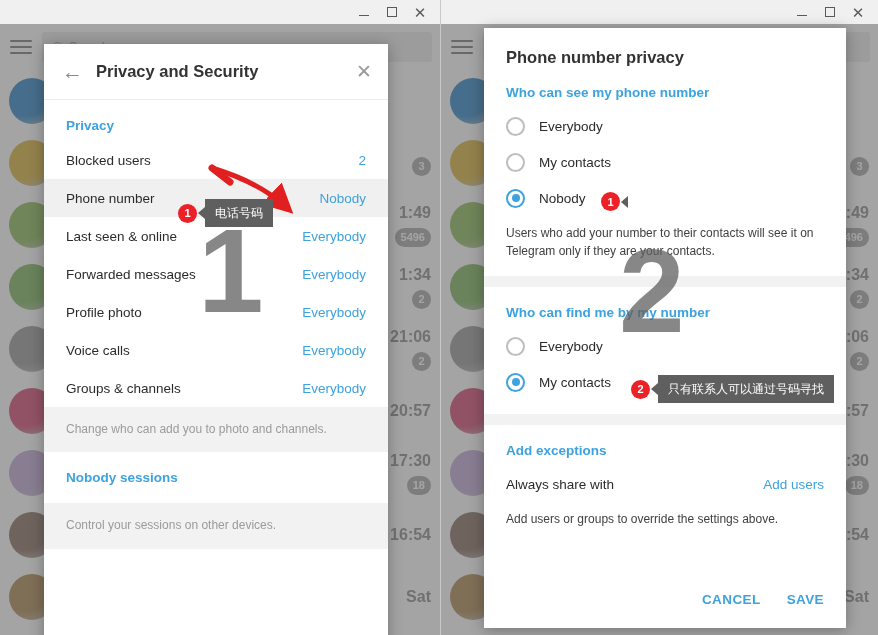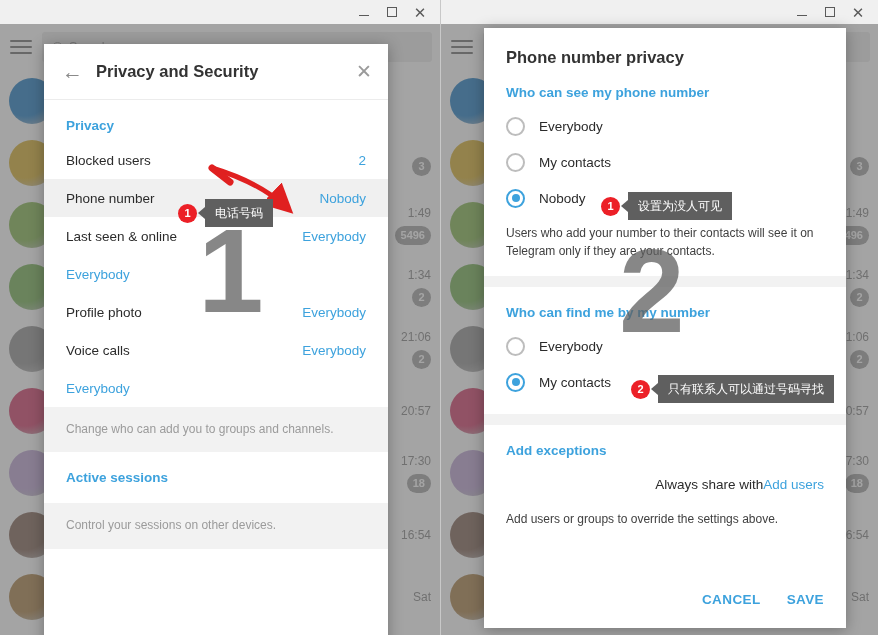--- a/index.html
+++ b/index.html
@@ -60,21 +60,21 @@
   .chatlist { position:absolute; top:46px; left:0; right:0; bottom:0; }
   .chatrow {
     height: 62px; display:flex; align-items:center; gap:9px; padding: 0 9px 0 9px;
   }
   .avatar { width: 46px; height: 46px; border-radius: 50%; flex: 0 0 46px; overflow:hidden; position:relative; }
   .av-inner { position:absolute; inset:0; }
   .chatmid { flex:1; min-width:0; display:flex; flex-direction:column; gap:4px; }
   .chatname { font-size:12.5px; color:#222; white-space:nowrap; overflow:hidden; text-overflow:ellipsis; }
   .chatmsg  { font-size:11.5px; color:#808080; white-space:nowrap; overflow:hidden; text-overflow:ellipsis; }
   .chatright { flex:0 0 auto; display:flex; flex-direction:column; align-items:flex-end; gap:6px; width:46px; }
-  .chattime { font-size:12px; color:#8d8d8d; white-space:nowrap; }
+  .chattime { font-size:16px; color:#8d8d8d; white-space:nowrap;font-weight:bold; }
   .badge {
     min-width:19px; height:19px; border-radius:10px; padding: 0 6px;
     display:flex; align-items:center; justify-content:center;
     font-size:11px; color:#fff; background:#a8a8a8; font-weight:600;
   }
 
   
   .modal {
     position: absolute; z-index: 60; background:#fff;
     box-shadow: 0 2px 14px rgba(0,0,0,0.30);
@@ -123,21 +123,21 @@
     border-radius:50%; background:#3da2dd;
   }
   .radio-label { white-space:nowrap; }
   .desc {
     color:#404040; font-size:12px; line-height:1.5; padding: 8px 22px 16px 22px;
   }
   .share-row {
     height: 36px; display:flex; align-items:center; padding: 0 22px;
     font-size: 13.5px; color:#2b2b2b;
   }
-  .share-row .lbl { flex:1;text-align:right; }
+  .share-row .lbl { flex:1; }
   .share-row .act { color:#3da2dd; }
   .dlg-actions {
     position:absolute; bottom: 0; left:0; right:0; height: 58px;
     display:flex; align-items:center; justify-content:flex-end; gap: 26px;
     padding-right: 22px;
   }
   .dlg-btn { color:#3da2dd; font-size:13.5px; font-weight:700; letter-spacing:0.4px; }
 
   
   .anno-num {
@@ -333,36 +333,38 @@
           </div>
           <div class="opt-row hl">
             <span class="opt-label">Phone number</span>
             <span class="opt-value">Nobody</span>
           </div>
           <div class="opt-row">
             <span class="opt-label">Last seen &amp; online</span>
             <span class="opt-value">Everybody</span>
           </div>
           <div class="opt-row">
+            <span class="opt-label">Forwarded messages</span>
             <span class="opt-value">Everybody</span>
           </div>
           <div class="opt-row">
             <span class="opt-label">Profile photo</span>
             <span class="opt-value">Everybody</span>
           </div>
           <div class="opt-row">
             <span class="opt-label">Voice calls</span>
             <span class="opt-value">Everybody</span>
           </div>
           <div class="opt-row">
+            <span class="opt-label">Groups &amp; channels</span>
             <span class="opt-value">Everybody</span>
           </div>
         </div>
-      <div class="note">Change who can add you to groups and channels.</div>
-      <div class="sect-title">Active sessions</div>
+      <div class="note">Change who can add you to photo and channels.</div>
+      <div class="sect-title">Nobody sessions</div>
       <div style="height:10px"></div>
       <div class="note">Control your sessions on other devices.</div>
     </div>
 
     <div class="anno-num" style="left:198px; top:212px;">1</div>
 
     <svg class="arrow-svg" width="130" height="70" style="left:190px; top:152px;">
       <defs>
         <marker id="ah1" markerWidth="6" markerHeight="6" refX="4" refY="3" orient="auto">
           <path d="M0,0 L6,3 L0,6 z" fill="#e02020"></path>
@@ -575,21 +577,20 @@
         <span class="dlg-btn">CANCEL</span>
         <span class="dlg-btn">SAVE</span>
       </div>
     </div>
 
     <div class="anno-num" style="left:178px; top:232px;">2</div>
 
     <div class="tip" style="left:160px; top:192px;">
       <div class="tip-dot">1</div>
       <div class="tip-caret"></div>
-      <div class="tip-body">设置为没人可见</div>
     </div>
 
     <div class="tip" style="left:190px; top:375px;">
       <div class="tip-dot">2</div>
       <div class="tip-caret"></div>
       <div class="tip-body">只有联系人可以通过号码寻找</div>
     </div>
   </div>
 
 </div>

